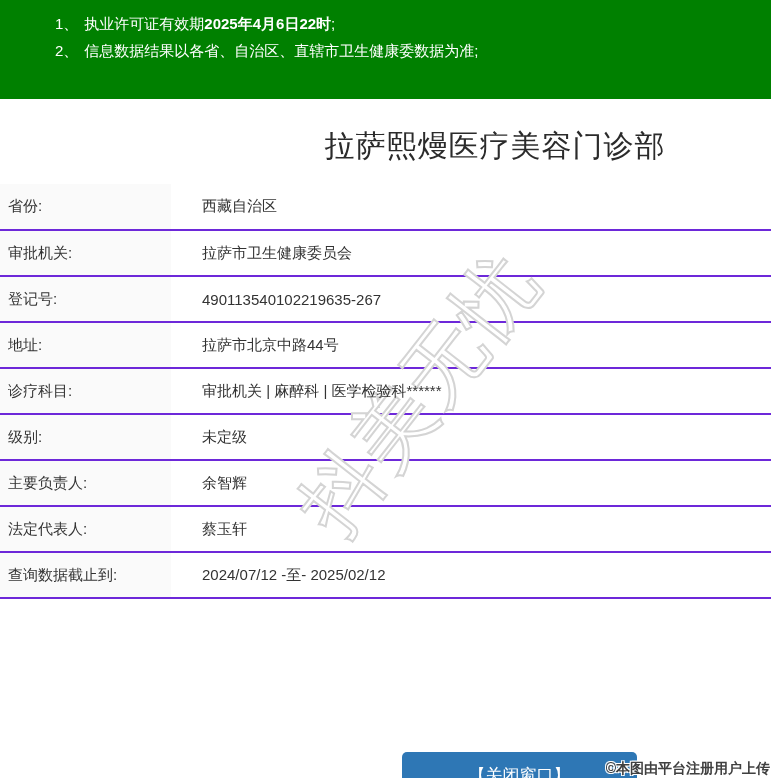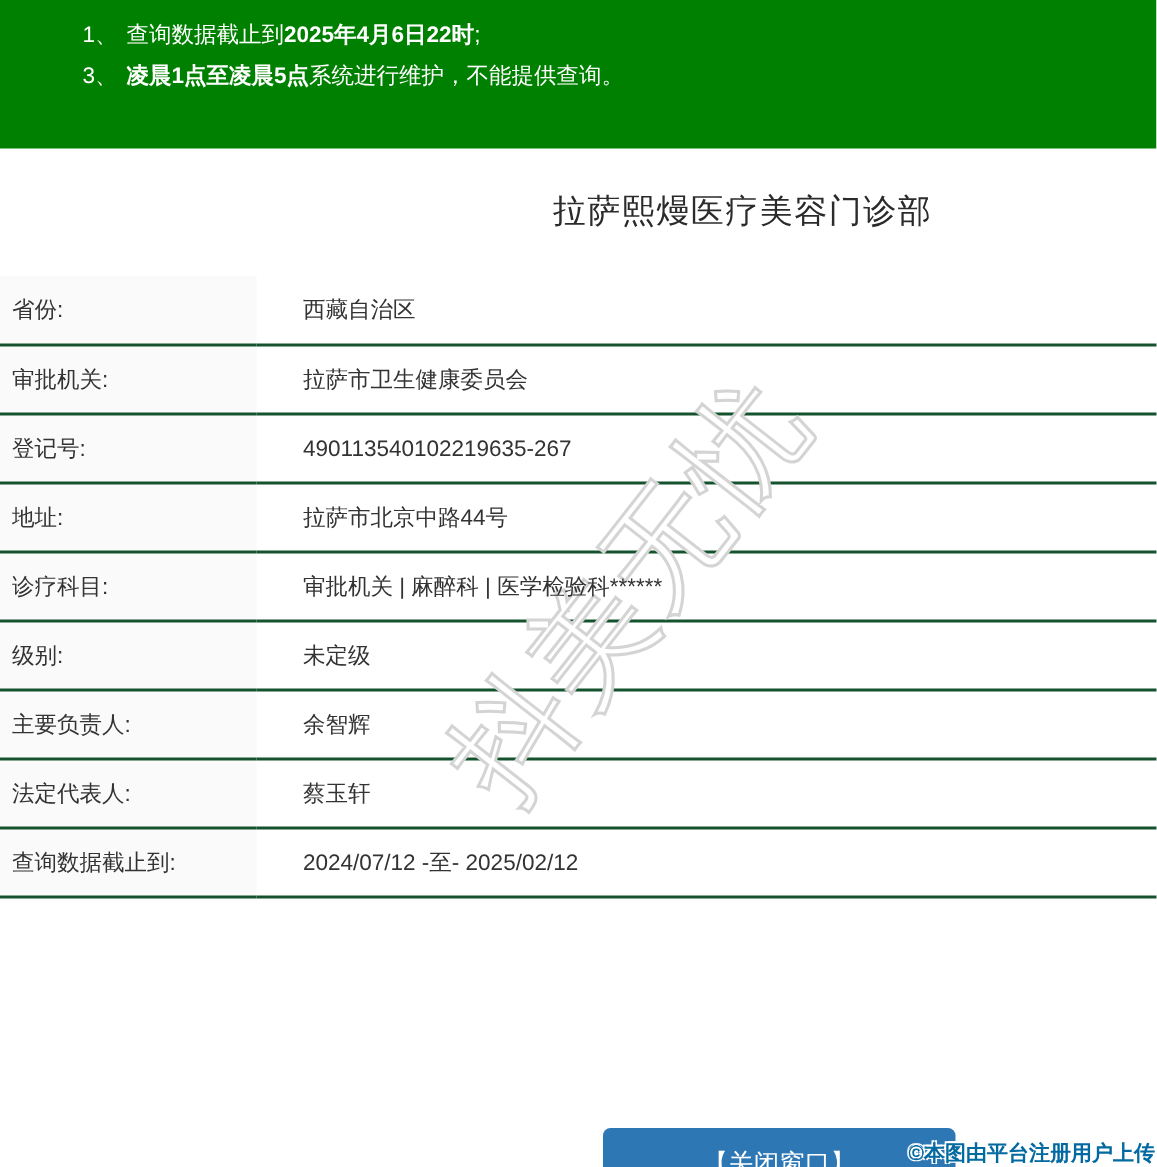--- a/index.html
+++ b/index.html
@@ -14,28 +14,28 @@
     padding:10px 0 9px 0;height:80px;box-sizing:content-box;
   }
   .notice-line{
     font-size:15px;line-height:27px;margin-left:55px;white-space:nowrap;
   }
   .notice-num{margin-right:6px;}
   .notice-bold{font-weight:bold;}
   
   .title-wrap{width:990px;text-align:center;padding-top:27px;height:58px;}
   .page-title{
-    font-size:22px;color:#2b2b2b;font-weight:400;
+    font-size:30px;color:#2b2b2b;font-weight:400;
     letter-spacing:1px;
   }
   
   .detail-table{width:990px;border-collapse:collapse;table-layout:fixed;}
   .detail-table tr{height:46px;}
   .detail-table td{
-    border-bottom:2px solid #14532d;
+    border-bottom:2px solid #6d28d9;
     font-size:15px;color:#333333;vertical-align:middle;padding:0;
   }
   td.cell-label{
     width:163px;background:#fafafa;padding-left:8px;
   }
   td.cell-value{padding-left:31px;}
   .cell-text{position:relative;z-index:2;}
   
   .watermark{
     position:absolute;left:420px;top:395px;z-index:1;
@@ -48,33 +48,33 @@
   .close-button{
     position:absolute;left:402px;top:752px;z-index:3;
     width:235px;height:42px;border:none;border-radius:5px;
     background:#2e77b5;color:#ffffff;font-size:17px;
     font-family:inherit;text-align:center;padding:6px 0 0 0;
     line-height:20px;cursor:pointer;box-sizing:border-box;
   }
   
   .copyright{
     position:absolute;right:1px;bottom:0px;z-index:4;
-    font-size:14px;font-weight:bold;color:#0369a1;white-space:nowrap;
+    font-size:14px;font-weight:bold;color:#404040;white-space:nowrap;
     text-shadow:-1px -1px 0 #fff,1px -1px 0 #fff,-1px 1px 0 #fff,1px 1px 0 #fff;
   }
 </style>
 </head>
 <body>
 
 <div class="notice-bar">
   <div class="notice-line">
-    <span class="notice-num">1、</span><span>查询数据截止到</span><span class="notice-bold">2025年4月6日22时</span><span>;</span>
+    <span class="notice-num">1、</span><span>执业许可证有效期</span><span class="notice-bold">2025年4月6日22时</span><span>;</span>
   </div>
   <div class="notice-line">
-    <span class="notice-num">3、</span><span></span><span class="notice-bold">凌晨1点至凌晨5点</span><span>系统进行维护，不能提供查询。</span>
+    <span class="notice-num">2、</span><span>信息数据结果以各省、自治区、直辖市卫生健康委数据为准;</span><span class="notice-bold"></span><span></span>
   </div>
 </div>
 
 <div class="title-wrap">
   <span class="page-title">拉萨熙熳医疗美容门诊部</span>
 </div>
 
 <table class="detail-table">
   <tbody id="table-body">
       <tr>

